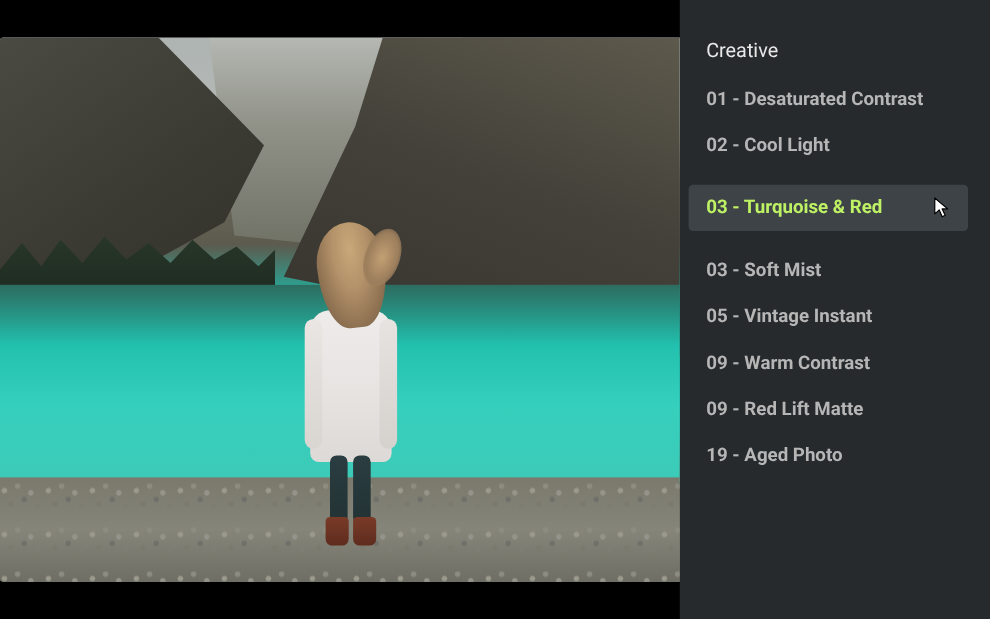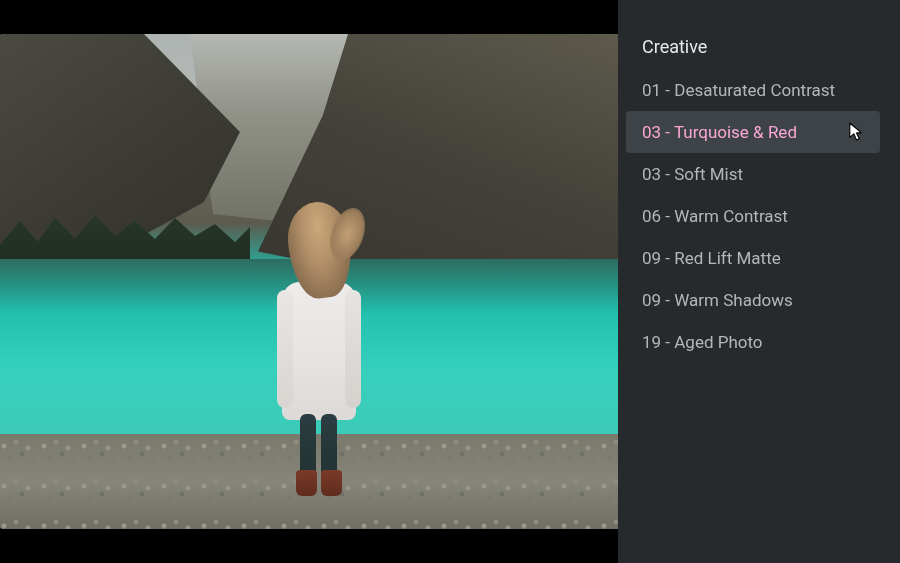--- a/index.html
+++ b/index.html
@@ -223,31 +223,31 @@
       font-weight: 400;
       padding: 0 24px 12px 24px;
     }
     .preset-list {
       display: flex;
       flex-direction: column;
     }
     .preset-item {
       color: #b6b6b6;
       font-size: 17px;
-      font-weight: 400;
+      font-weight: 700;
       padding: 11px 24px 11px 24px;
       cursor: pointer;
       position: relative;
       white-space: nowrap;
     }
     .preset-item.hovered {
       background: #3e4347;
-      color: #f9a8d4;
+      color: #bef264;
       border-radius: 4px;
-      margin: 0 8px;
+      margin: 15px 8px;
       padding: 11px 16px 11px 16px;
     }
     .cursor-icon {
       position: absolute;
       right: 14px;
       top: 10px;
       width: 18px;
       height: 22px;
       pointer-events: none;
     }
@@ -280,39 +280,42 @@
       </div>
     </div>
   </div>
 
   <div class="preset-panel">
     <div class="panel-title">Creative</div>
     <div class="preset-list">
       <div class="preset-item">
         <span>01 - Desaturated Contrast</span>
       </div>
+      <div class="preset-item">
+        <span>02 - Cool Light</span>
+      </div>
       <div class="preset-item hovered">
         <span>03 - Turquoise &amp; Red</span>
         <span class="cursor-icon">
           <svg viewBox="0 0 20 24" width="18" height="22">
             <path d="M2 2 L2 18 L6.5 14 L9.5 21 L12.5 19.5 L9.5 13 L15 13 Z" fill="#ffffff" stroke="#000000" stroke-width="1.2" stroke-linejoin="round"></path>
           </svg>
         </span>
       </div>
       <div class="preset-item">
         <span>03 - Soft Mist</span>
       </div>
       <div class="preset-item">
-        <span>06 - Warm Contrast</span>
+        <span>05 - Vintage Instant</span>
+      </div>
+      <div class="preset-item">
+        <span>09 - Warm Contrast</span>
       </div>
       <div class="preset-item">
         <span>09 - Red Lift Matte</span>
-      </div>
-      <div class="preset-item">
-        <span>09 - Warm Shadows</span>
       </div>
       <div class="preset-item">
         <span>19 - Aged Photo</span>
       </div>
     </div>
   </div>
 
 </div>
 
 </body></html>

